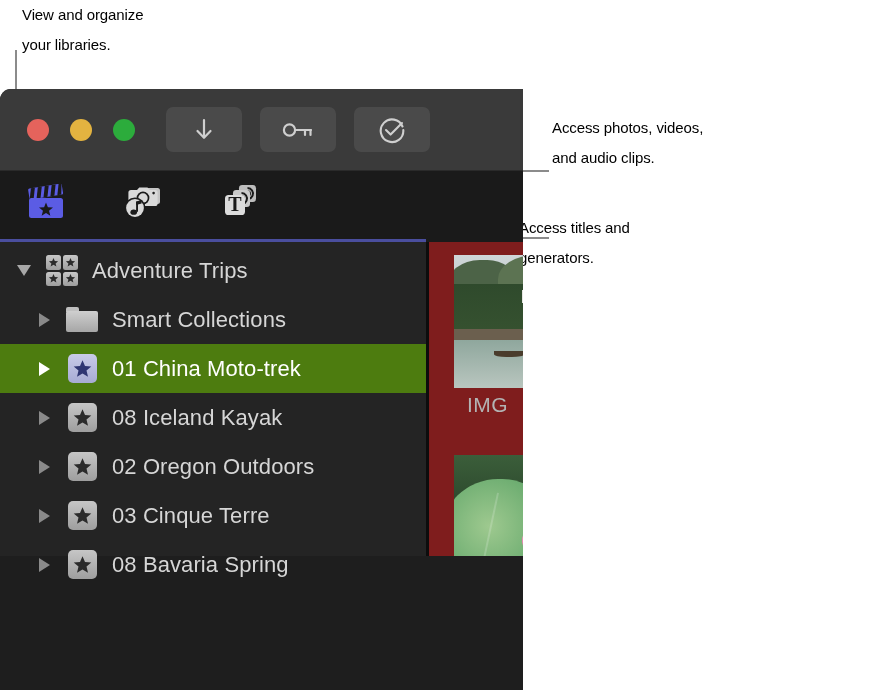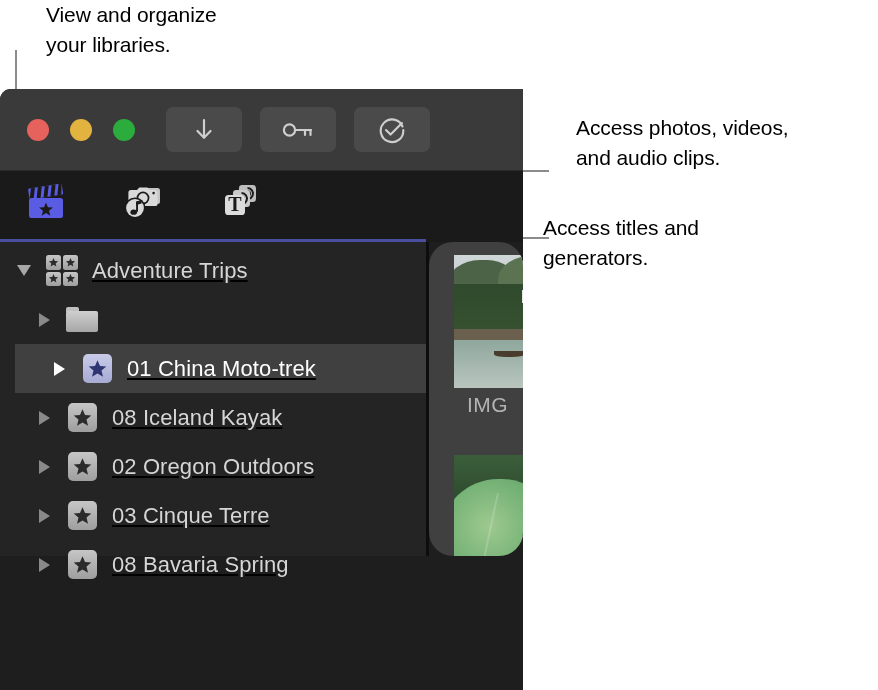--- a/index.html
+++ b/index.html
@@ -14,26 +14,25 @@
     position: relative;
     overflow: hidden;
     font-family: "Liberation Sans", "DejaVu Sans", sans-serif;
     -webkit-font-smoothing: antialiased;
   }
 
   
   .callout {
     position: absolute;
     color: #000000;
-    font-size: 21px;
+    font-size: 15px;
     line-height: 30px;
     letter-spacing: -0.1px;
     white-space: pre-line;
     font-family: "Liberation Sans", "DejaVu Sans", sans-serif;
-    margin-left: 24px;
   }
   #callout-libraries { left: 22px;  top: 0px;   width: 330px; }
   #callout-media     { left: 552px; top: 113px; width: 320px; }
   #callout-titles    { left: 519px; top: 213px; width: 320px; }
 
   .leader {
     position: absolute;
     background: #8b8b8b;
   }
   .leader-h { height: 2px; }
@@ -120,55 +119,52 @@
     width: 426px;
     height: 3px;
     background: #4a4e9e;
   }
 
   
   #window-body {
     position: relative;
     height: 314px;
     display: flex;
-    text-decoration: underline;
   }
   #sidebar {
     width: 426px;
     background: #242424;
     position: relative;
     padding-top: 4px;
     box-sizing: border-box;
   }
   #sidebar-divider {
     width: 3px;
     background: #0d0d0d;
   }
   #browser {
     flex: 1;
-    background: #404040;
+    background: #7f1d1d;
     position: relative;
     overflow: hidden;
-    border-radius: 24px;
   }
 
   
   .row {
     height: 49px;
     display: flex;
     align-items: center;
     color: #d6d6d6;
     font-size: 22px;
     letter-spacing: 0.1px;
     position: relative;
   }
   .row.selected {
-    background: #404040;
+    background: #4d7c0f;
     color: #ffffff;
-    margin-left: 15px;
   }
   .disclosure {
     width: 24px;
     margin-left: 12px;
     display: flex;
     align-items: center;
     justify-content: center;
     flex: none;
   }
   .disclosure .tri-right {
@@ -464,20 +460,21 @@
       <div class="row indent">
         <span class="disclosure">
             <span class="tri-right"></span>
           </span>
         <span class="row-icon">
           <span class="ico-folder">
               <span class="tabtop"></span>
               <span class="body"></span>
             </span>
         </span>
+        <span class="row-label">Smart Collections</span>
       </div>
 
 
       <div class="row indent selected">
         <span class="disclosure">
             <span class="tri-right"></span>
           </span>
         <span class="row-icon">
           <span class="ico-star">
               <svg width="21" height="21" viewBox="0 0 21 21">

